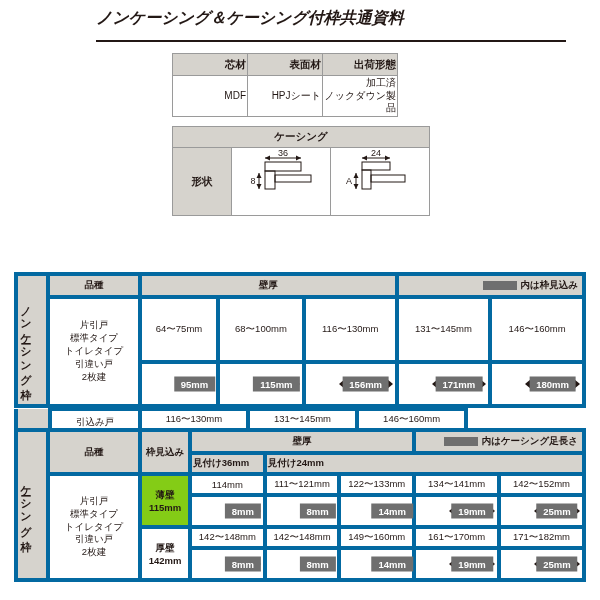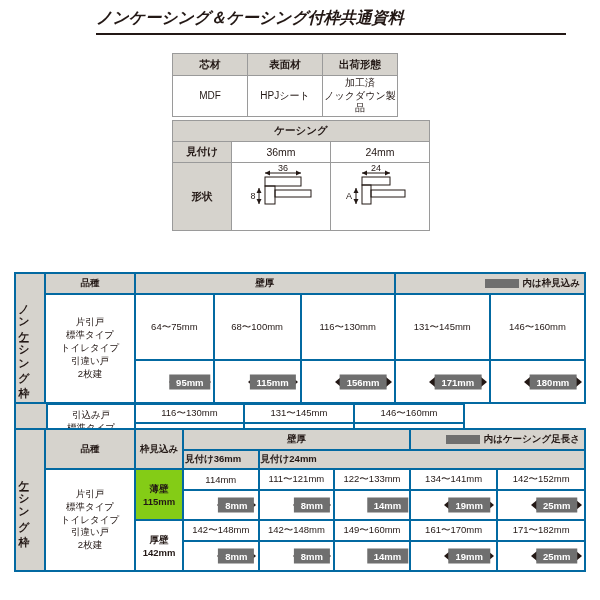--- a/index.html
+++ b/index.html
@@ -7,54 +7,54 @@
     width:600px;height:600px;background:#ffffff;
     font-family:"Liberation Sans","DejaVu Sans",sans-serif;
     color:#231815;font-size:10px;overflow:hidden;
   }
   .page{position:relative;width:600px;height:600px;}
 
   
   .title{
     position:absolute;left:96px;top:8px;width:470px;
     font-size:16px;font-weight:bold;font-style:italic;
-    border-bottom:2px solid #231815;padding-bottom:4px;
+    border-bottom:2px solid #231815;padding-bottom:11px;
     letter-spacing:0px;white-space:nowrap;
   }
 
   
   table{border-collapse:collapse;}
   td,th{border:1px solid #9a9a9a;text-align:center;vertical-align:middle;font-weight:normal;}
   .hd{background:#d6d3cd;font-weight:bold;}
   .hd2{background:#d6d3cd;font-weight:bold;}
 
   
   .t1{position:absolute;left:172px;top:53px;}
-  .t1 td{width:72px;height:19px;font-size:10.5px;}
+  .t1 td{width:72px;height:19px;font-size:10.5px;text-align:right;}
   .t1 .cell2{height:30px;line-height:1.25;font-size:10px;margin-left:16px;}
 
   
-  .t2{position:absolute;left:172px;top:120px;}
+  .t2{position:absolute;left:172px;top:126px;}
   .t2 td{font-size:10.5px;}
   .t2 .c0{width:56px;}
   .t2 .c1{width:96px;}
   .t2 .c2{width:96px;}
   .t2 .row{height:18px;}
   .t2 .shape{height:55px;}
 
   
   .shapebox{position:relative;width:96px;height:65px;text-decoration:underline;}
   .shape-svg{display:block;margin:0 auto;}
 
   
   .sec3{position:absolute;left:14px;top:272px;width:572px;}
   .sec4{position:absolute;left:14px;top:428px;width:572px;}
 
   .gtab{border-collapse:collapse;width:100%;}
-  .gtab td{border:2px solid #0369a1;font-size:9.5px;}
+  .gtab td{border:4px solid #0369a1;font-size:9.5px;}
 
   .lbl-col{width:28px;background:#d6d3cd;}
   .vtxt{writing-mode:vertical-rl;text-orientation:upright;font-weight:bold;font-size:11px;letter-spacing:1px;white-space:nowrap;}
 
   .hdrow td{background:#d6d3cd;font-weight:bold;height:17px;}
   .namecol{width:86px;}
 
   .typecell{font-size:9.5px;line-height:1.35;text-align:center;padding:2px 0;}
 
   
@@ -100,25 +100,20 @@
         <span>ノックダウン製品</span>
       </td>
     </tr>
   </tbody>
     </table>
 
   <table class="t2">
     <tbody>
         <tr>
       <td class="hd row" colspan="3">ケーシング</td>
-    </tr>
-    <tr>
-      <td class="hd c0 row">見付け</td>
-      <td class="c1 row">36mm</td>
-      <td class="c2 row">24mm</td>
     </tr>
     <tr>
       <td class="hd c0 shape">形状</td>
       <td class="c1 shape">
         <div class="shapebox">
           <svg class="shape-svg" width="92" height="54" viewBox="0 0 92 54">
 
             <line x1="30" y1="9" x2="66" y2="9" stroke="#231815" stroke-width="1"></line>
             <polygon points="30,9 35,6.5 35,11.5" fill="#231815"></polygon>
             <polygon points="66,9 61,6.5 61,11.5" fill="#231815"></polygon>

